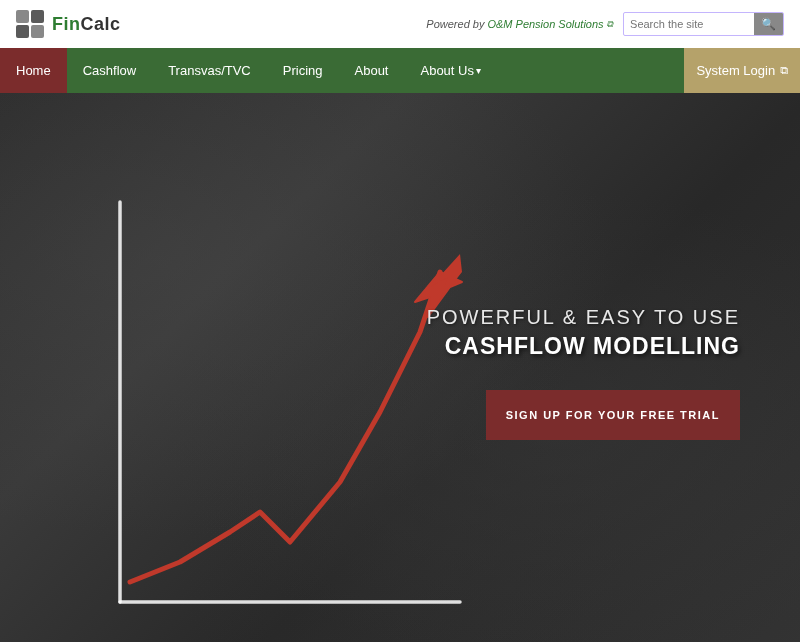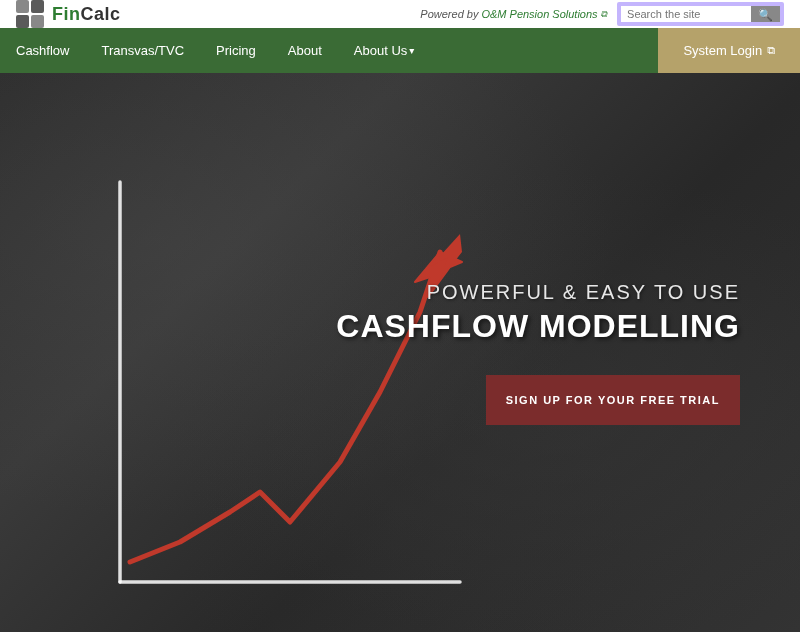--- a/index.html
+++ b/index.html
@@ -5,21 +5,21 @@
     * { margin: 0; padding: 0; box-sizing: border-box; }
     body { font-family: Arial, sans-serif; width: 800px; height: 642px; overflow: hidden; }
 
     
     .top-bar {
       display: flex;
       align-items: center;
       justify-content: space-between;
       padding: 6px 16px;
       background: #fff;
-      height: 28px;
+      height: 48px;
     }
     .logo-area {
       display: flex;
       align-items: center;
       gap: 8px;
     }
     .logo-squares {
       display: grid;
       grid-template-columns: 1fr 1fr;
       gap: 2px;
@@ -60,21 +60,21 @@
       text-decoration: none;
       font-size: 11px;
     }
     .ext-icon {
       font-size: 9px;
       color: #2e7d32;
     }
     .search-bar {
       display: flex;
       align-items: center;
-      border: 4px solid #c4b5fd;
+      border: 1px solid #c4b5fd;
       border-radius: 2px;
       overflow: hidden;
       height: 24px;
     }
     .search-bar input {
       border: none;
       outline: none;
       font-size: 11px;
       padding: 2px 6px;
       width: 130px;
@@ -117,21 +117,21 @@
     .nav-item.has-arrow::after {
       content: ' ▾';
       font-size: 10px;
       margin-left: 2px;
     }
     .nav-spacer { flex: 1; }
     .system-login-btn {
       background: #b5a26a;
       color: #fff;
       border: none;
-      padding: 8px 25px;
+      padding: 8px 12px;
       font-size: 13px;
       cursor: pointer;
       display: flex;
       align-items: center;
       gap: 5px;
       height: 100%;
       white-space: nowrap;
     }
 
     
@@ -197,21 +197,21 @@
       color: #e8e8e8;
       font-size: 20px;
       font-weight: 400;
       letter-spacing: 2px;
       text-transform: uppercase;
       margin-bottom: 4px;
       text-shadow: 1px 1px 3px rgba(0,0,0,0.5);
     }
     .hero-title {
       color: #ffffff;
-      font-size: 32px;
+      font-size: 23px;
       font-weight: 900;
       letter-spacing: 1px;
       text-transform: uppercase;
       text-shadow: 2px 2px 4px rgba(0,0,0,0.6);
       margin-bottom: 30px;
       text-align: right;
     }
     .cta-btn {
       background: #7b2c2c;
       color: #fff;
@@ -247,20 +247,21 @@
       <span class="ext-icon">⧉</span>
     </div>
     <div class="search-bar">
       <input type="text" placeholder="Search the site" style="">
       <button>🔍</button>
     </div>
   </div>
 </div>
 
 <nav class="navbar">
+  <a class="nav-item active">Home</a>
   <a class="nav-item">Cashflow</a>
   <a class="nav-item">Transvas/TVC</a>
   <a class="nav-item">Pricing</a>
   <a class="nav-item">About</a>
   <a class="nav-item has-arrow">About Us</a>
   <div class="nav-spacer"></div>
   <button class="system-login-btn">
     <span>System Login</span>
     <span style="font-size:11px;">⧉</span>
   </button>

